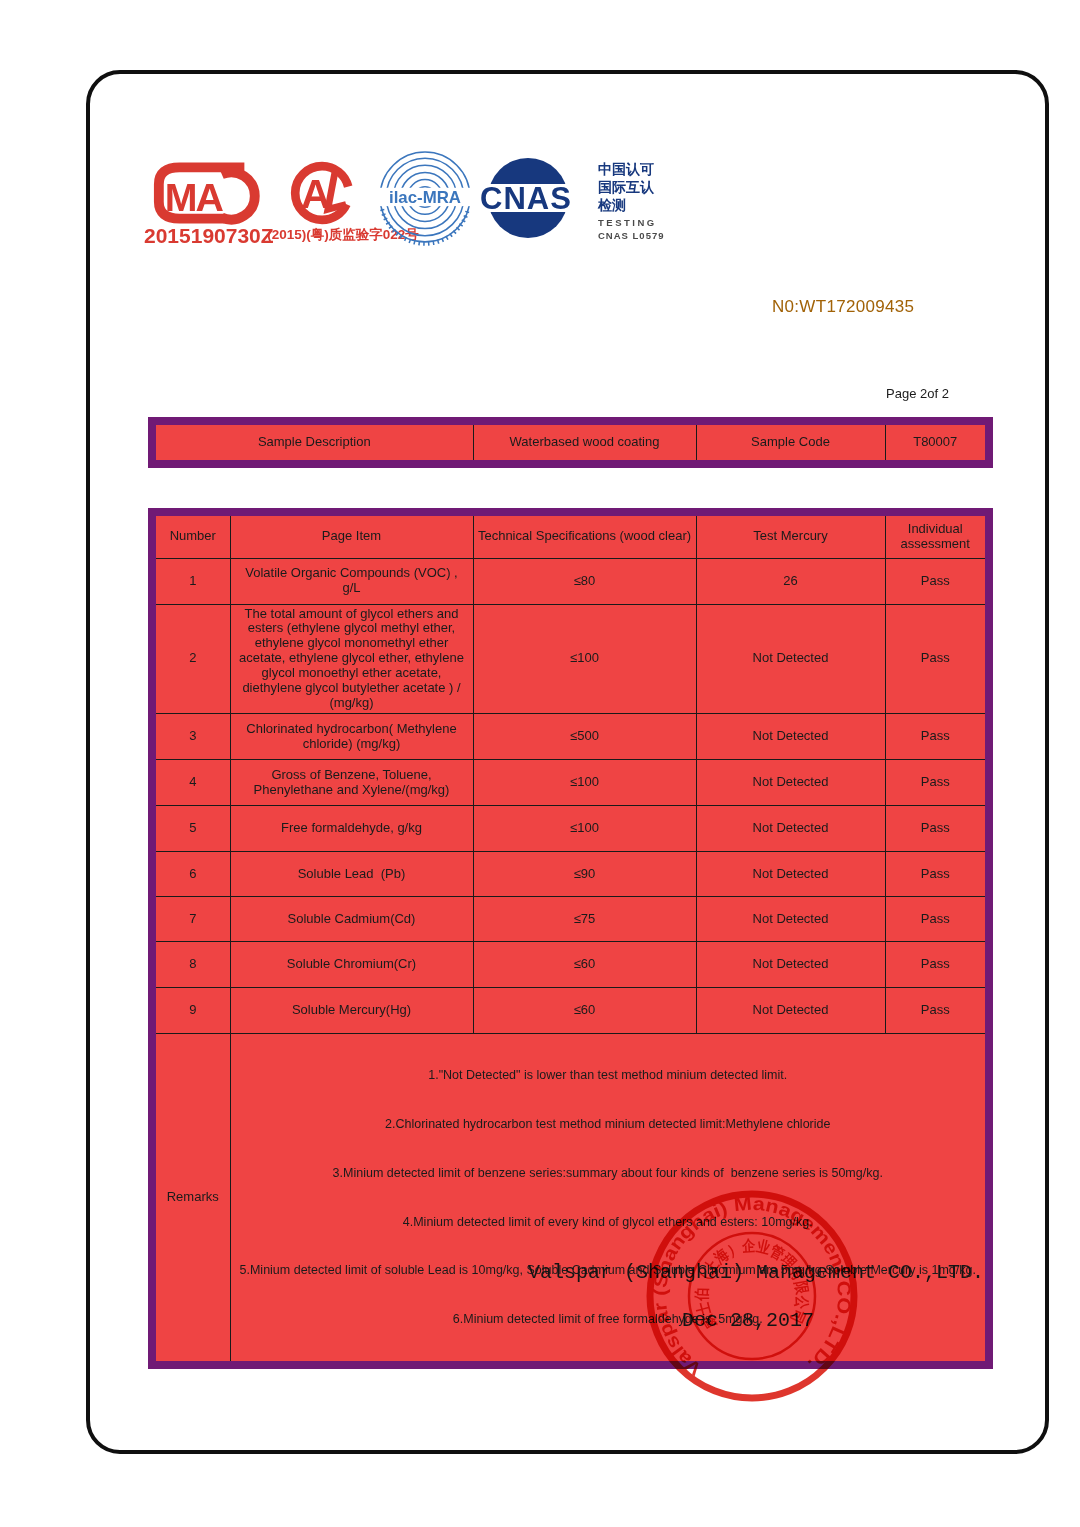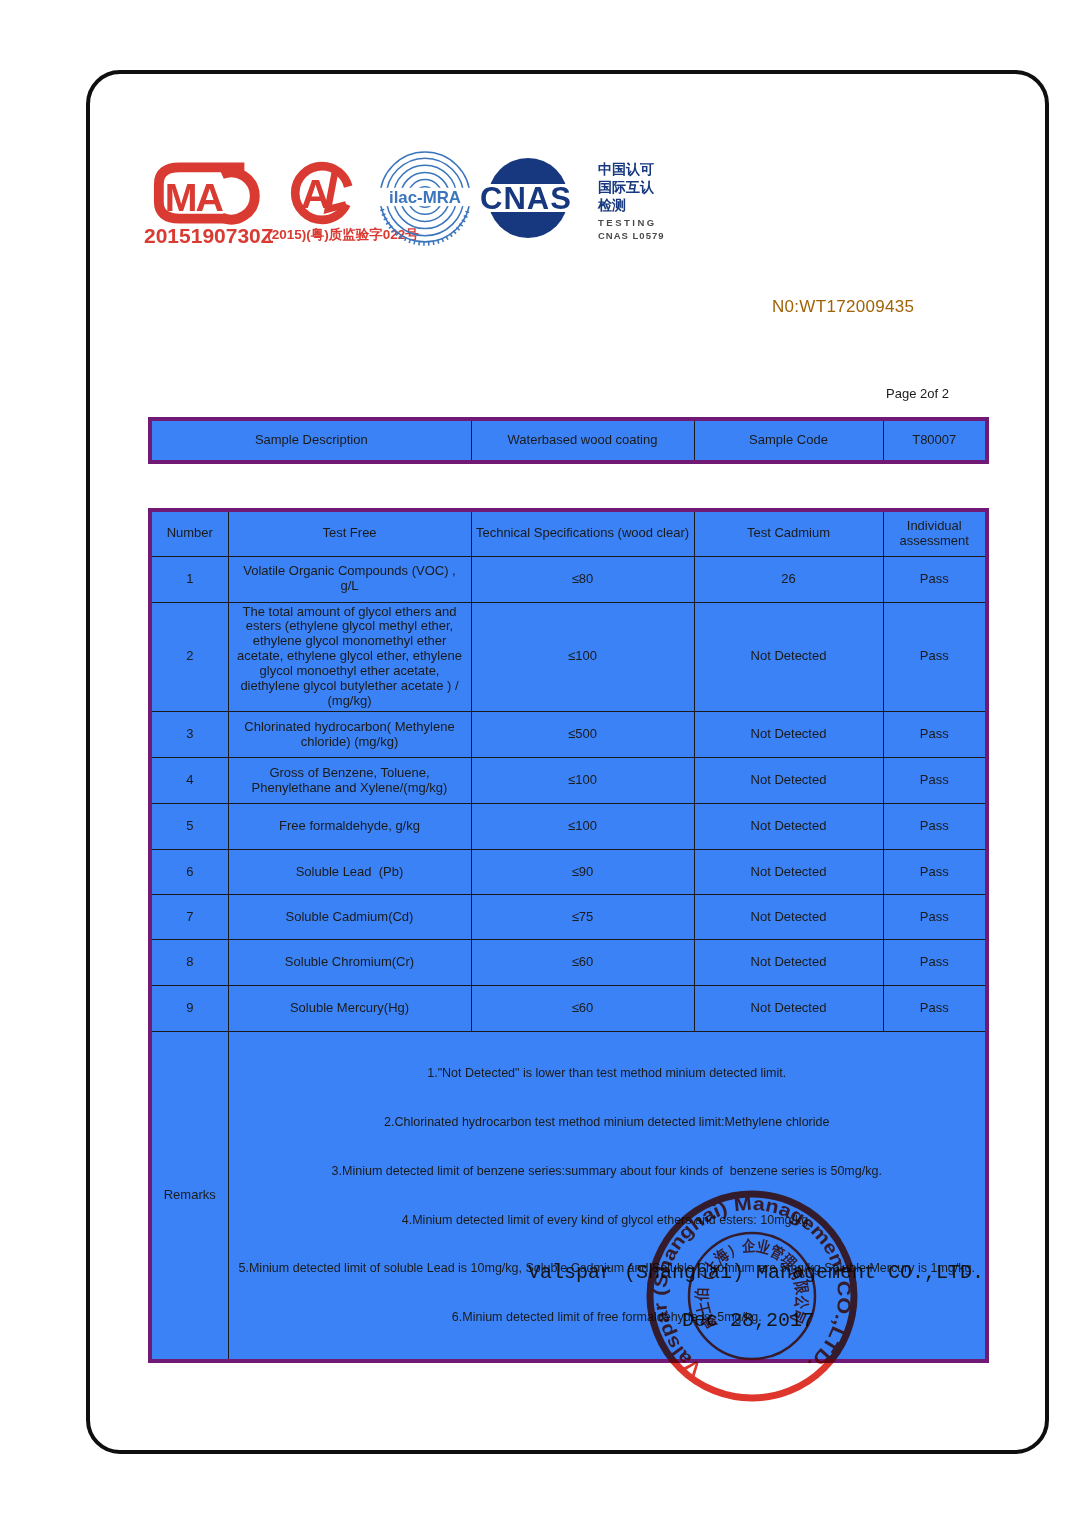--- a/index.html
+++ b/index.html
@@ -6,22 +6,22 @@
   .page{position:relative;width:1080px;height:1527px;background:#fff;overflow:hidden;
         font-family:"Liberation Sans",sans-serif;color:#1b1b1b;margin-left:24px;}
   .abs{position:absolute;}
   .frame{left:62px;top:70px;width:963px;height:1384px;border:4px solid #0f0f0f;
          border-radius:34px;box-sizing:border-box;background:transparent;}
   .logo-code{color:#d93a31;font-weight:bold;text-align:center;}
   .report-no{left:748px;top:297px;font-size:17px;letter-spacing:0.3px;color:#a16207;}
   .title{left:62px;top:332px;width:963px;text-align:center;font-size:25px;
          letter-spacing:1px;color:#222;}
   .page-ind{left:700px;top:386px;width:225px;text-align:right;font-size:13px;}
-  table.tbl{border-collapse:collapse;table-layout:fixed;background:#3b82f6;
-            border:4px solid #701a75;}
+  table.tbl{border-collapse:collapse;table-layout:fixed;background:#ef4444;
+            border:8px solid #701a75;}
   table.tbl td{border:1px solid #1a1a1a;font-size:13px;text-align:center;
                vertical-align:middle;padding:2px 4px;white-space:pre-wrap;line-height:1.15;}
   td.left{text-align:left;padding-left:7px;padding-right:6px;}
   td.spec-head{font-size:12px;padding:2px 1px;}
   td.remarks-cell{text-align:left;padding:8px 8px;}
   .remarks-cell div{font-size:12.5px;line-height:19px;white-space:pre-wrap;}
   .typewriter{font-family:"Liberation Mono",monospace;font-size:20px;line-height:24px;
               color:#141414;white-space:pre;}
   .stamp{mix-blend-mode:multiply;opacity:0.95;}
 </style>
@@ -96,23 +96,23 @@
     <colgroup>
         <col style="width:78px">
         <col style="width:243px">
         <col style="width:223px">
         <col style="width:189px">
         <col style="width:104px">
       </colgroup>
     <tbody>
         <tr style="height:46px">
       <td>Number</td>
-      <td>Test Free</td>
+      <td>Page Item</td>
       <td class="spec-head">Technical Specifications (wood clear)</td>
-      <td>Test Cadmium</td>
+      <td>Test Mercury</td>
       <td>Individual assessment</td>
     </tr>
     <tr style="height:46px">
       <td>1</td>
       <td class="left">Volatile Organic Compounds (VOC) , g/L</td>
       <td>≤80</td>
       <td>26</td>
       <td>Pass</td>
     </tr>
     <tr style="height:102px">

